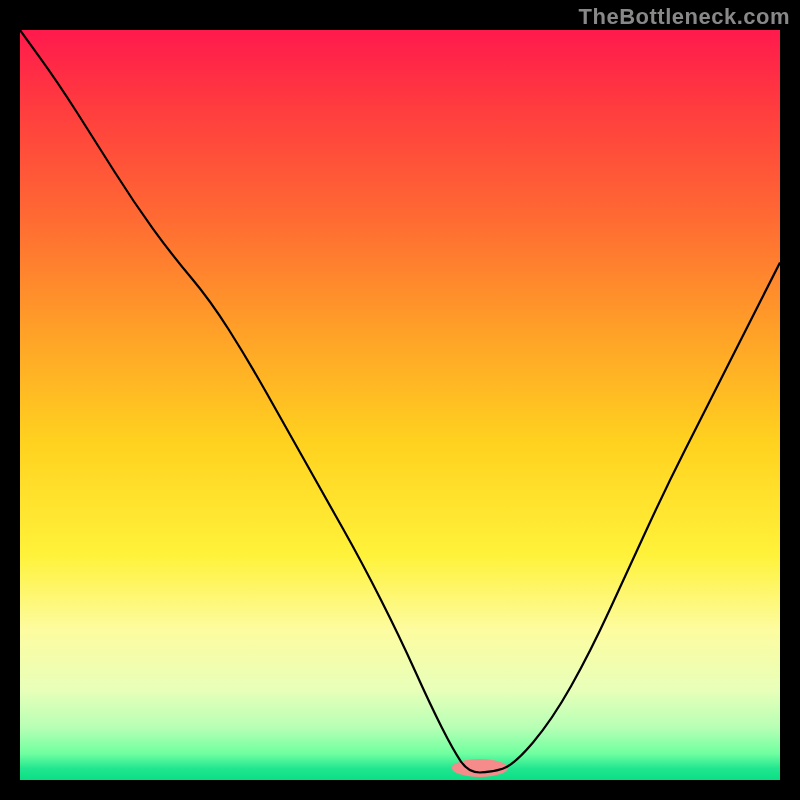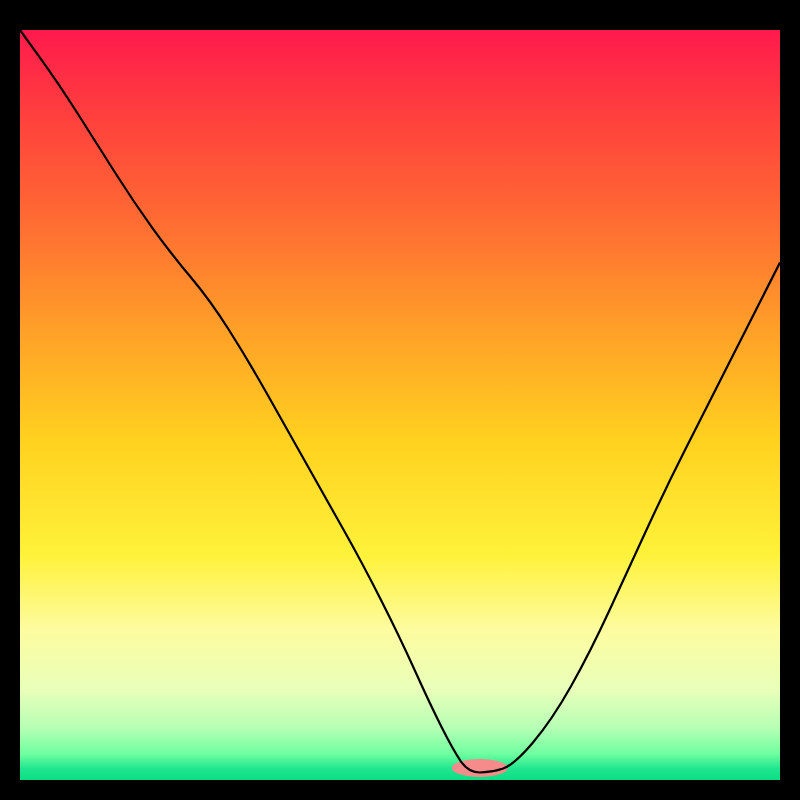--- a/index.html
+++ b/index.html
@@ -38,20 +38,21 @@
     width: 760px;
     height: 750px;
     display: block;
   }
 </style>
 </head>
 <body>
 
 <div class="frame">
 
+  <div class="watermark">TheBottleneck.com</div>
 
   <div class="plot-area">
     <svg viewBox="0 0 760 750">
       <defs>
         <linearGradient id="bg-grad" x1="0" y1="0" x2="0" y2="1">
             <stop offset="0.0%" stop-color="#ff1a4d"></stop>
             <stop offset="10.0%" stop-color="#ff3b3f"></stop>
             <stop offset="25.0%" stop-color="#ff6a33"></stop>
             <stop offset="40.0%" stop-color="#ffa028"></stop>
             <stop offset="55.0%" stop-color="#ffd21f"></stop>

